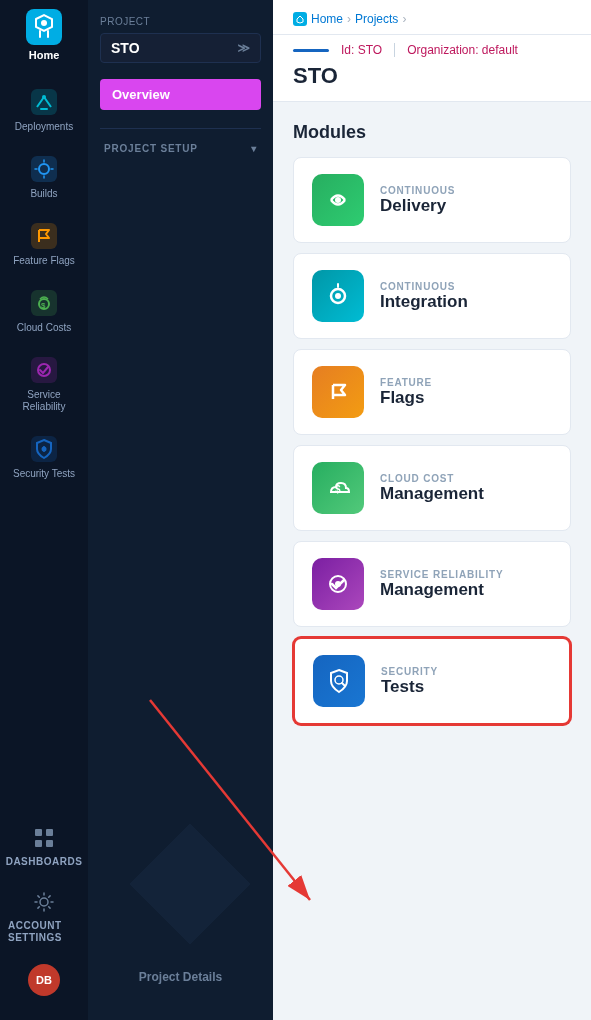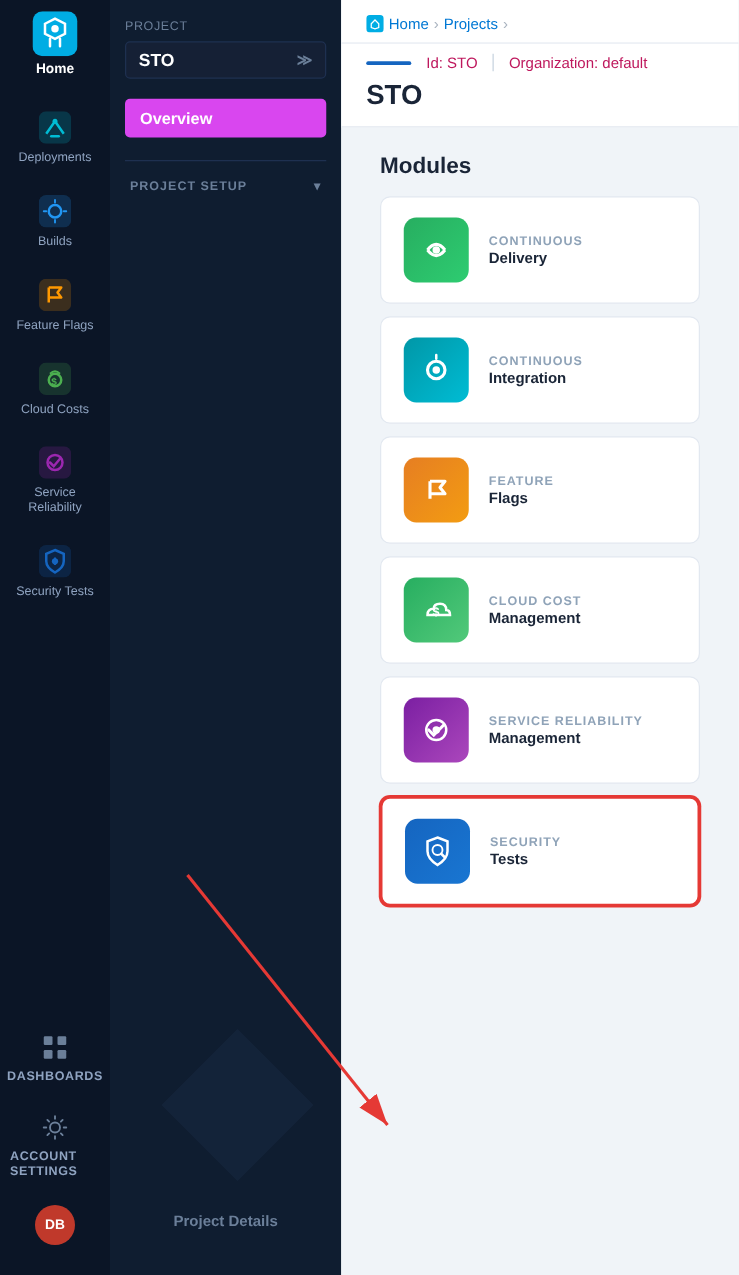--- a/index.html
+++ b/index.html
@@ -253,21 +253,21 @@
       height: 14px;
       background: #c8d4e0;
       margin: 0 12px;
     }
     .project-title {
       font-size: 22px;
       font-weight: 700;
       color: #1a2537;
     }
     .modules-section {
-      padding: 20px 31px;
+      padding: 20px 20px;
     }
     .modules-title {
       font-size: 18px;
       font-weight: 700;
       color: #1a2537;
       margin-bottom: 14px;
     }
     .module-card {
       background: #fff;
       border-radius: 8px;
@@ -299,21 +299,21 @@
       gap: 0;
     }
     .module-category {
       font-size: 10px;
       font-weight: 600;
       color: #8fa3b8;
       letter-spacing: 0.8px;
       text-transform: uppercase;
     }
     .module-name {
-      font-size: 12px;
+      font-size: 17px;
       font-weight: 700;
       color: #1a2537;
     }
   </style>
 </head>
 <body>
 
 <div class="left-nav">
   <div class="nav-logo">
     <svg class="nav-logo-icon" viewBox="0 0 36 36">

